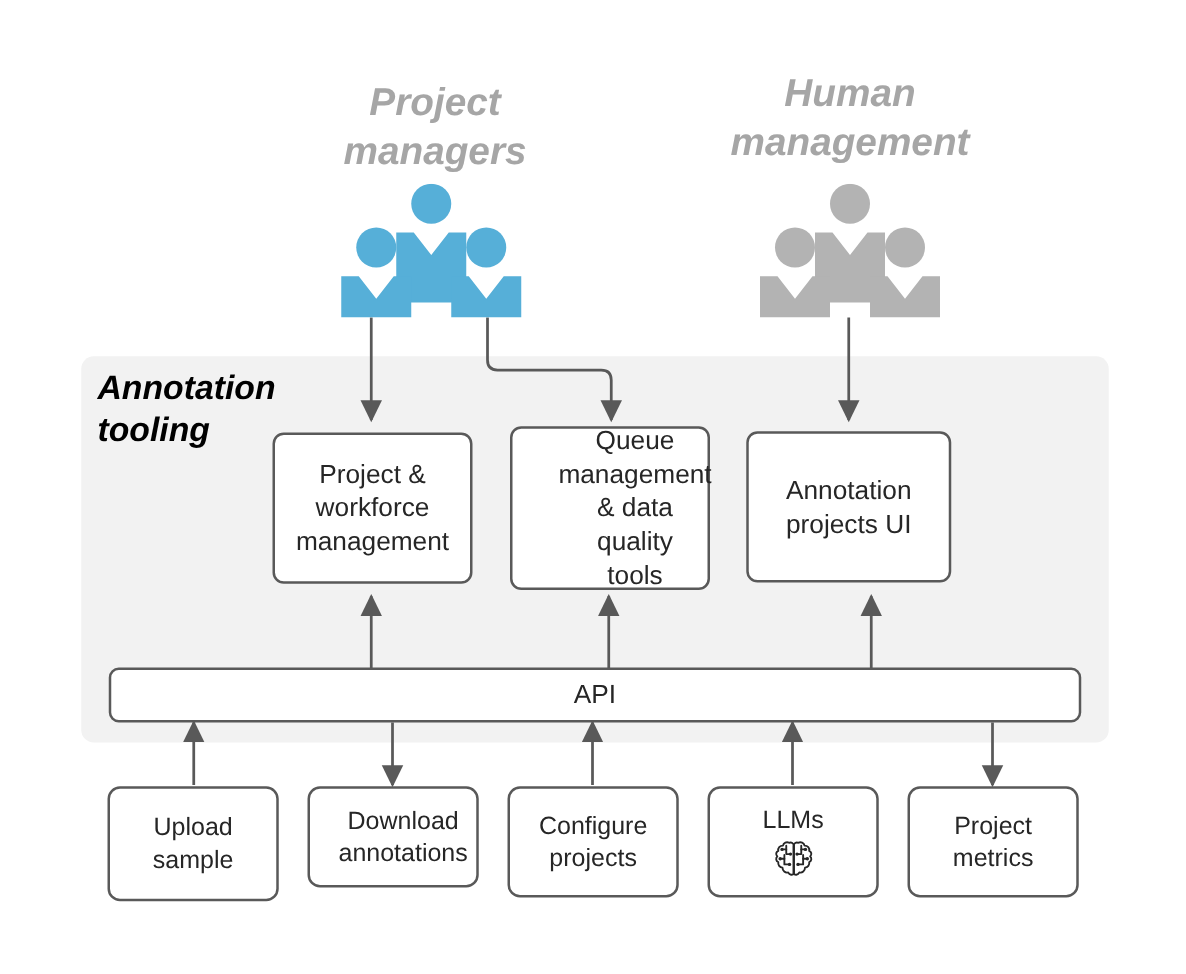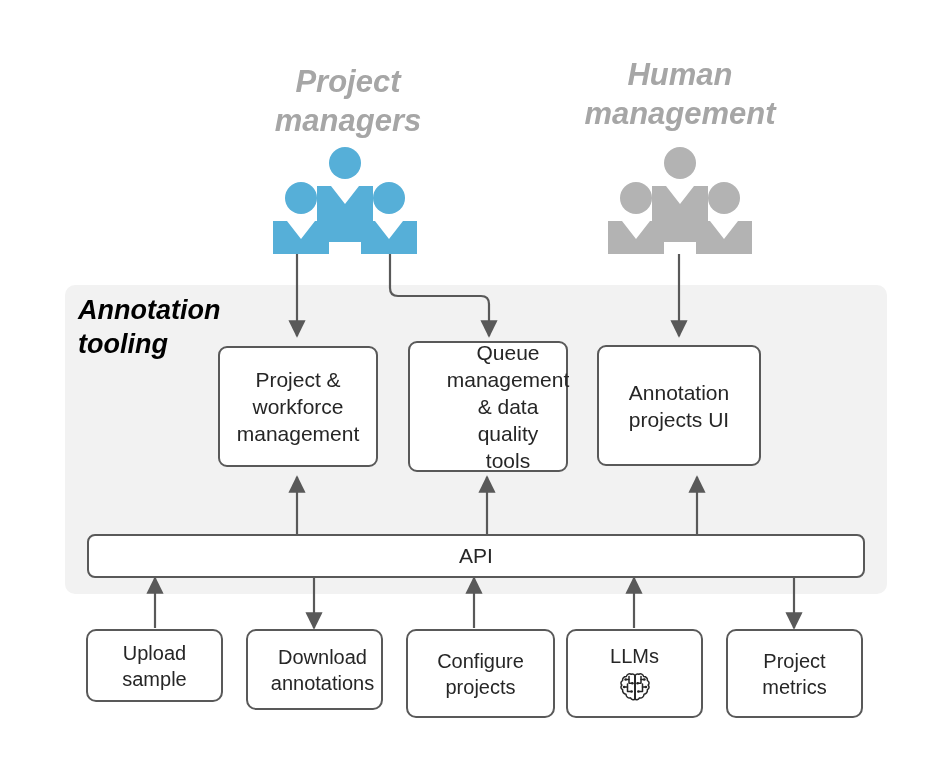--- a/index.html
+++ b/index.html
@@ -190,31 +190,31 @@
 
   <div class="node" style="left:597px; top:345px; width:164px; height:121px;">
     <span class="node-label">Annotation
 projects UI</span>
   </div>
 
   <div class="api-bar" style="left:87px; top:534px; width:778px; height:44px;">
     <span>API</span>
   </div>
 
-  <div class="node small" style="left:86px; top:629px; width:137px; height:73px;">
+  <div class="node small" style="left:86px; top:629px; width:137px; height:92px;">
     <span class="node-label">Upload
 sample</span>
   </div>
 
   <div class="node small" style="left:246px; top:629px; width:137px; height:81px;padding-left:16px;">
     <span class="node-label">Download
 annotations</span>
   </div>
 
-  <div class="node small" style="left:406px; top:629px; width:149px; height:89px;">
+  <div class="node small" style="left:406px; top:629px; width:137px; height:89px;">
     <span class="node-label">Configure
 projects</span>
   </div>
 
   <div class="node small" style="left:566px; top:629px; width:137px; height:89px;">
     <span class="node-label">LLMs</span>
     <span class="llm-icon">
       <svg width="36" height="33" viewBox="0 0 48 44">
         <g fill="none" stroke="#262626" stroke-width="2" stroke-linecap="round" stroke-linejoin="round">
 

